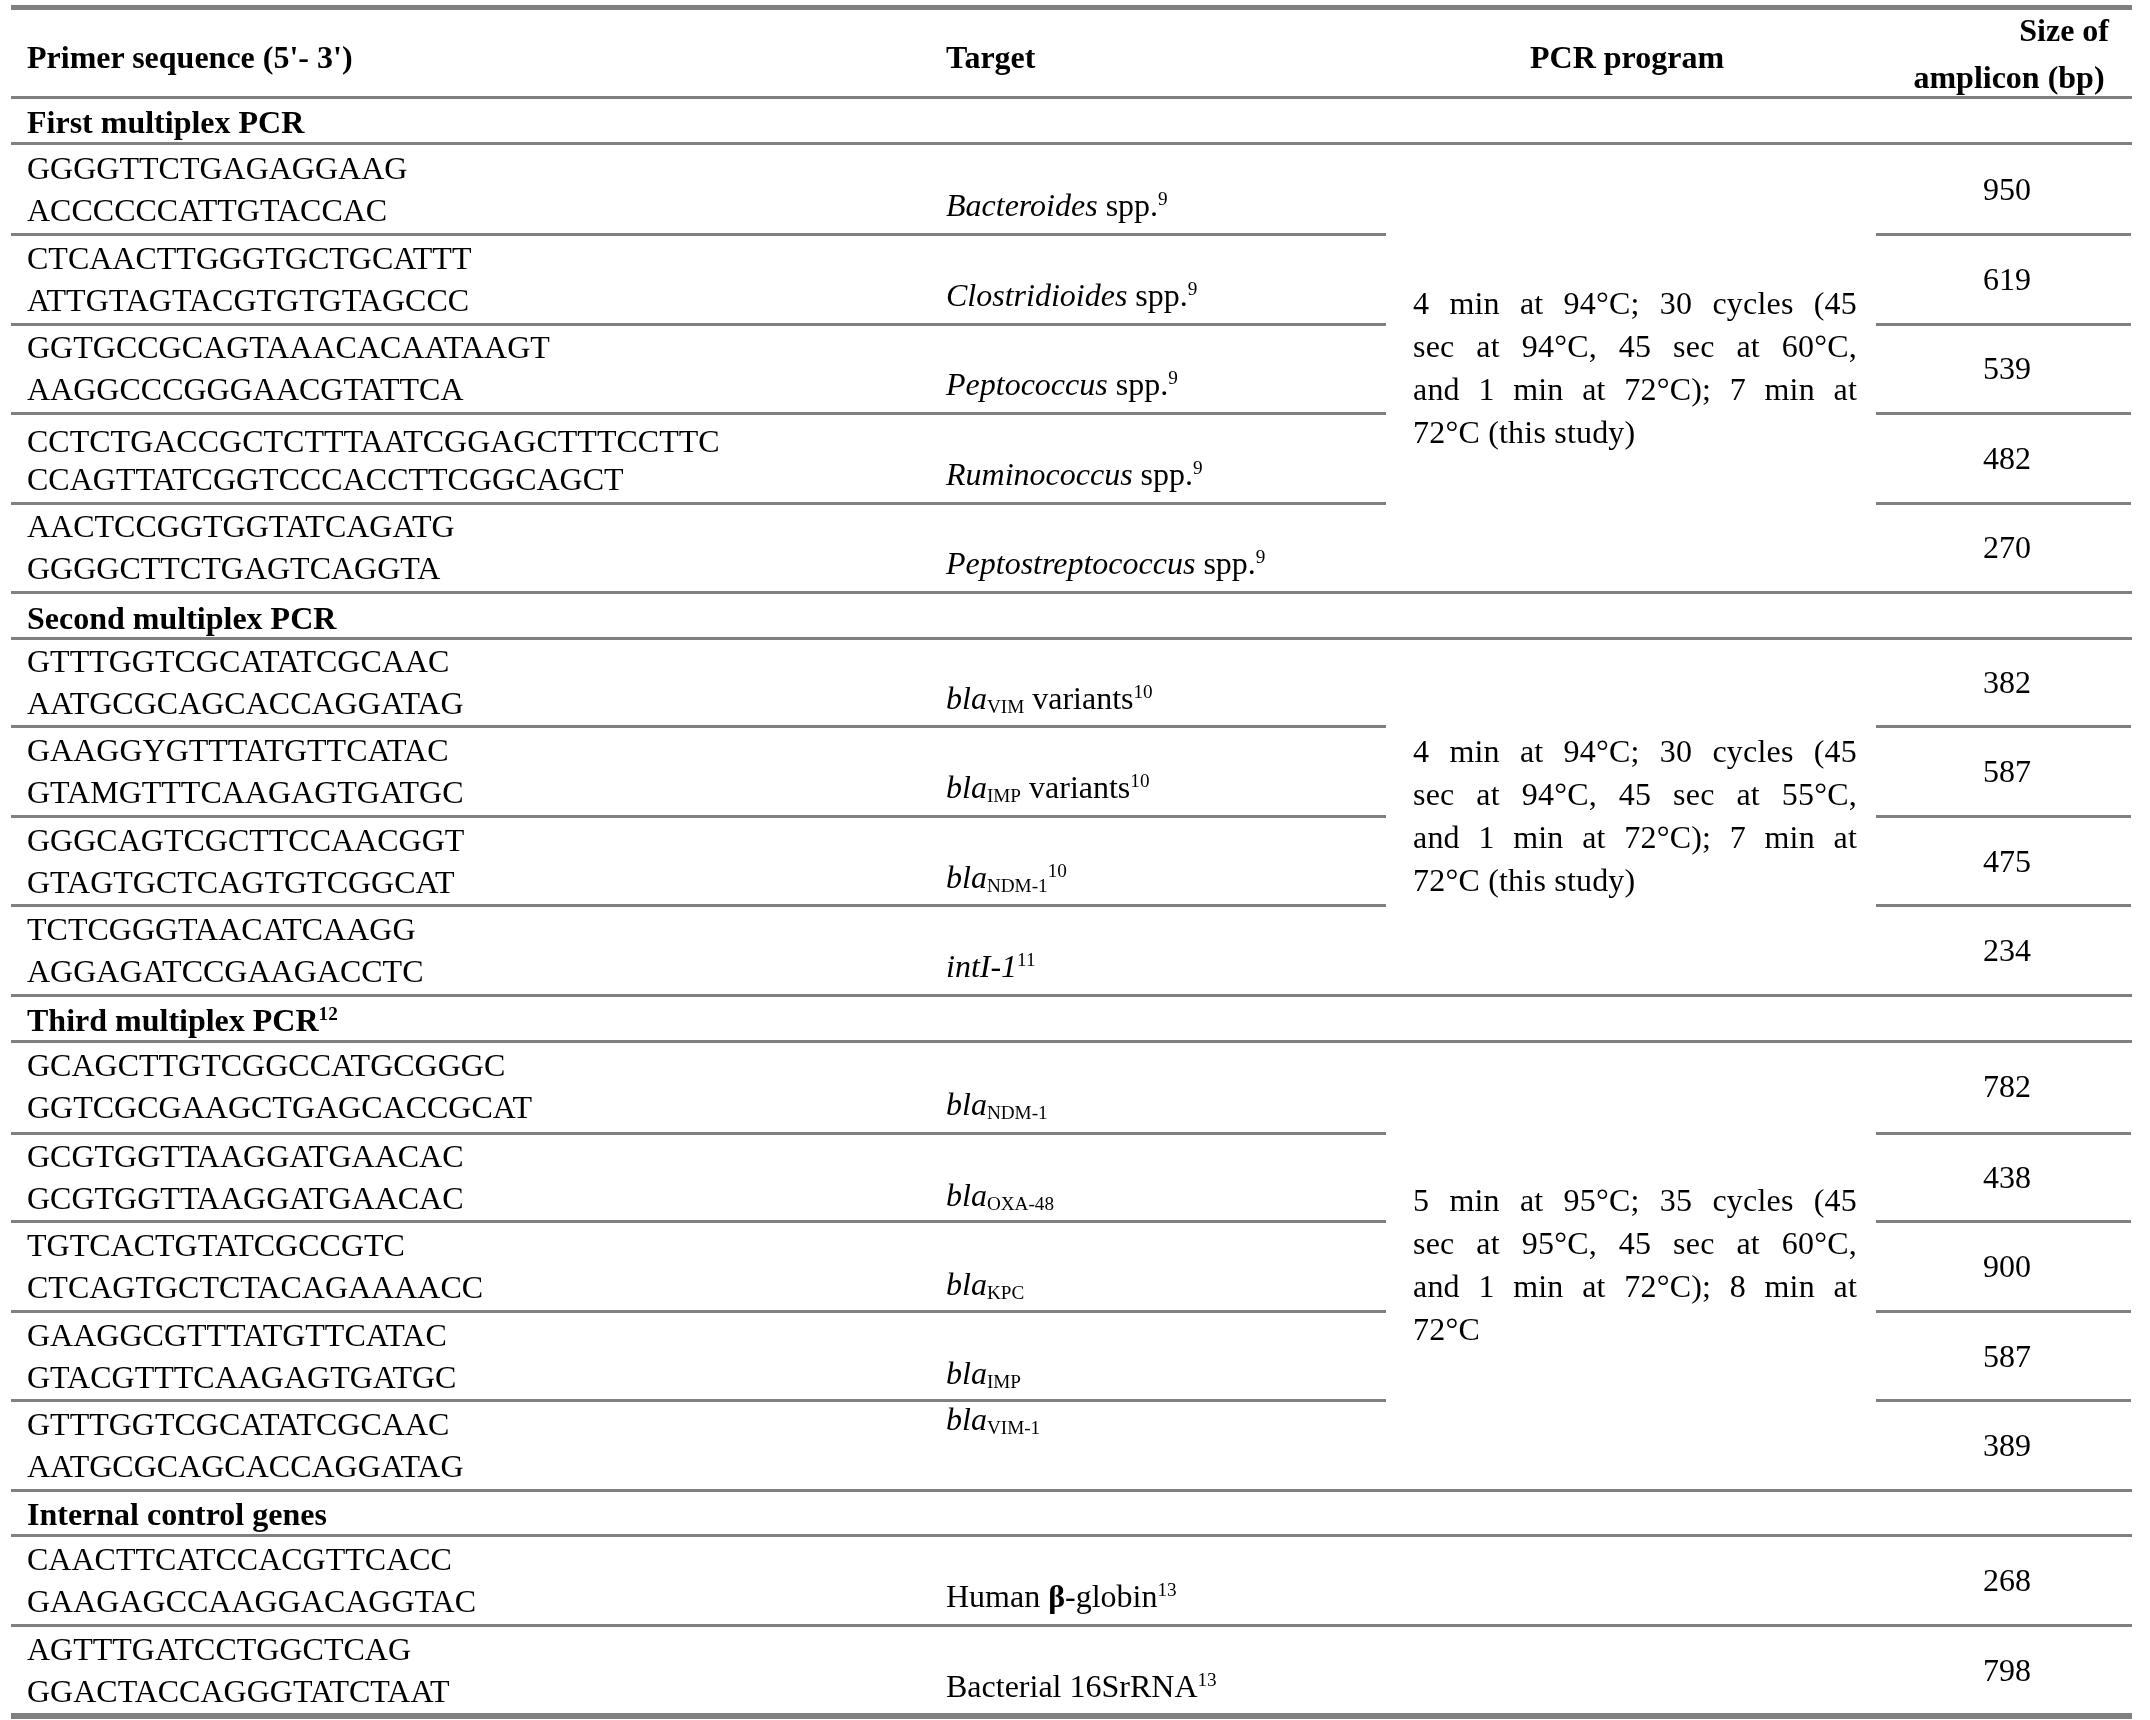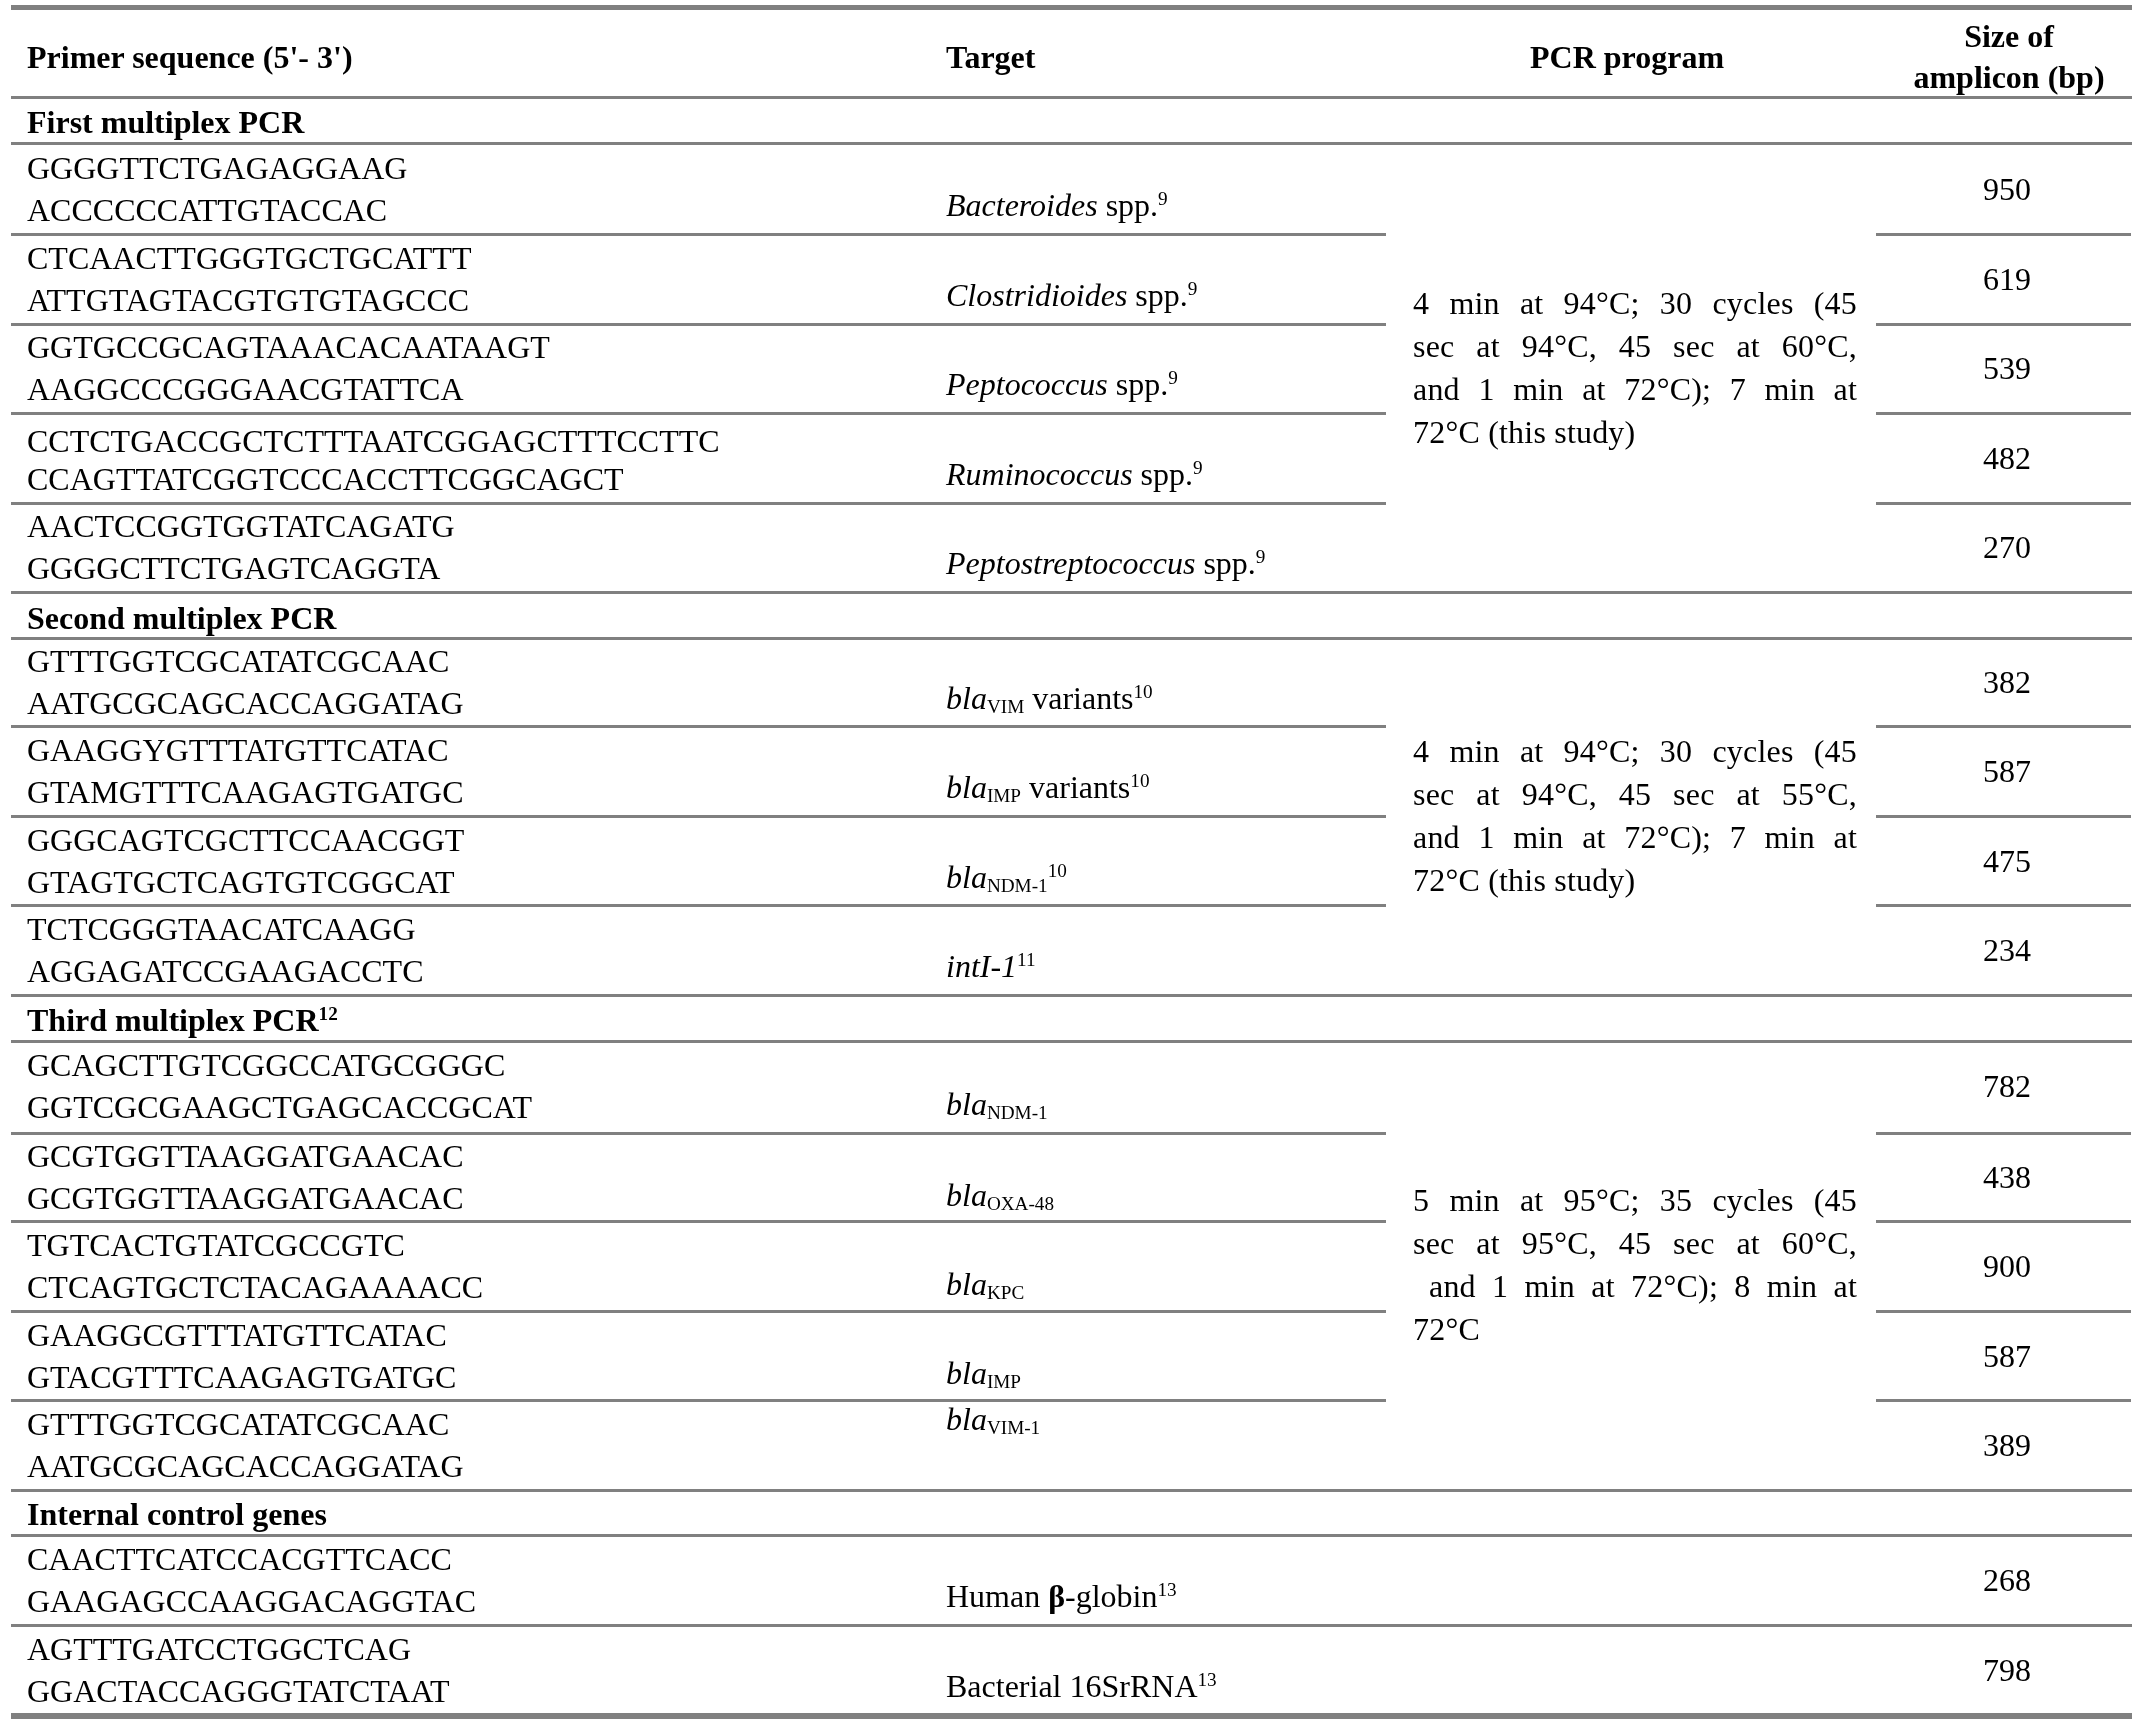--- a/index.html
+++ b/index.html
@@ -57,21 +57,21 @@
 <div class="rule" style="left:1876px;width:255px;top:1399px;"></div>
 <div class="rule" style="left:10.5px;width:2121px;top:1489px;"></div>
 
 <div class="rule" style="left:10.5px;width:2121px;top:1534px;"></div>
 <div class="rule" style="left:10.5px;width:2121px;top:1624px;"></div>
 <div class="rule thick" style="left:10.5px;width:2121px;top:1713px;"></div>
 
 <div class="txt hdr" style="left:27px;top:36px;">Primer sequence (5'- 3')</div>
 <div class="txt hdr" style="left:946px;top:36px;">Target</div>
 <div class="txt hdr" style="left:1530px;top:36px;">PCR program</div>
-<div class="txt hdr" style="left:1909px;width:200px;text-align:center;top:15px;">Size of</div>
+<div class="txt hdr" style="left:1909px;width:200px;text-align:right;top:9px;">Size of</div>
 <div class="txt hdr" style="left:1909px;width:200px;text-align:center;top:56px;">amplicon (bp)</div>
 
 <div class="txt hdr seq" style="top:101px;">First multiplex PCR</div>
 
 <div class="txt seq" style="top:147px;">GGGGTTCTGAGAGGAAG</div>
 <div class="txt seq" style="top:189px;">ACCCCCCATTGTACCAC</div>
 <div class="txt tgt" style="top:168px;"><i>Bacteroides</i><span> spp.</span><sup>9</sup></div>
 <div class="txt size" style="top:168px;">950</div>
 
 <div class="txt seq" style="top:237px;">CTCAACTTGGGTGCTGCATTT</div>
@@ -153,21 +153,21 @@
 <div class="txt size" style="top:1335px;">587</div>
 
 <div class="txt seq" style="top:1403px;">GTTTGGTCGCATATCGCAAC</div>
 <div class="txt seq" style="top:1445px;">AATGCGCAGCACCAGGATAG</div>
 <div class="txt tgt" style="top:1382px;text-align:right;"><i>bla</i><sub>VIM-1</sub></div>
 <div class="txt size" style="top:1424px;">389</div>
 
 <div class="pcr" style="top:1179px;">
   <span style="text-align-last:justify;">5 min at 95°C; 35 cycles (45</span>
   <span style="text-align-last:justify;">sec at 95°C, 45 sec at 60°C,</span>
-  <span style="text-align-last:justify;margin-left:16px;">and 1 min at 72°C); 8 min at</span>
+  <span style="text-align-last:justify;">and 1 min at 72°C); 8 min at</span>
   <span>72°C</span>
 </div>
 
 <div class="txt hdr seq" style="top:1493px;">Internal control genes</div>
 
 <div class="txt seq" style="top:1538px;">CAACTTCATCCACGTTCACC</div>
 <div class="txt seq" style="top:1580px;">GAAGAGCCAAGGACAGGTAC</div>
 <div class="txt tgt" style="top:1559px;"><span>Human </span><span class="beta">β</span><span>-globin</span><sup>13</sup></div>
 <div class="txt size" style="top:1559px;">268</div>
 

